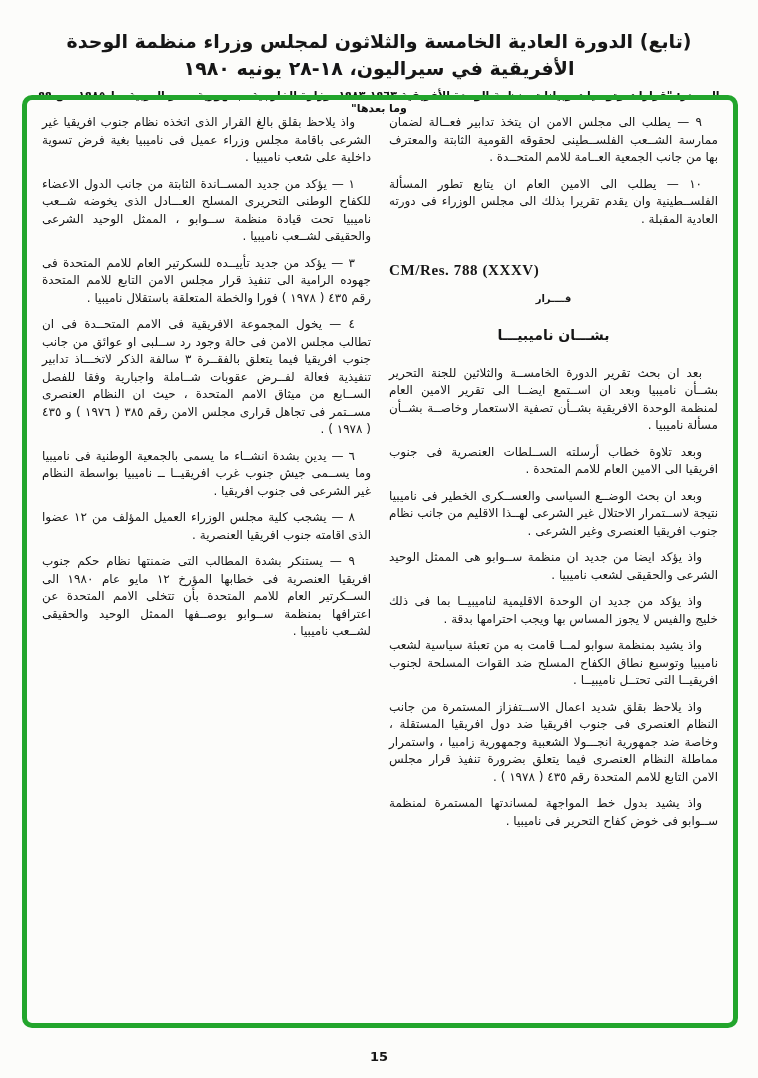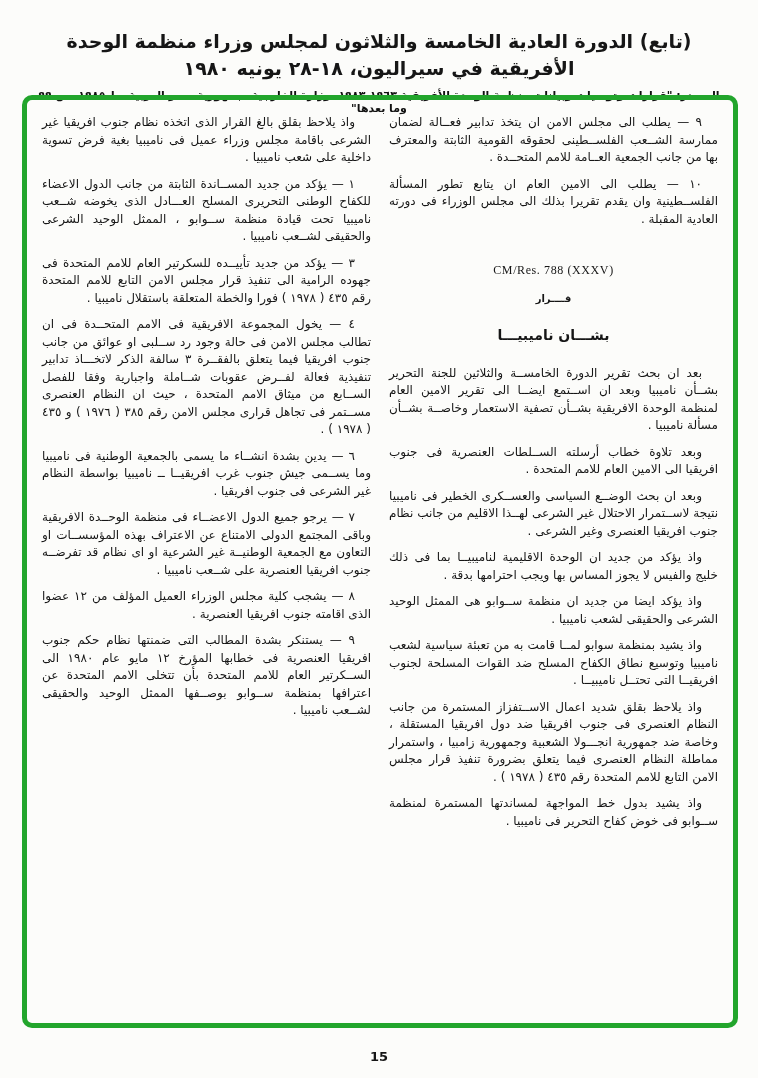--- a/index.html
+++ b/index.html
@@ -29,23 +29,23 @@
   }
   .column{
     flex:1 1 0;min-width:0;
     text-align:justify;
     font-size:12px;line-height:17.5px;
   }
   .column p{margin:0 0 9px 0;}
   .column p.para{text-indent:16px;}
   .column p b{font-weight:normal;}
   .column p.code{
-    direction:ltr;text-align:center;text-indent:0;
+    direction:ltr;text-align:left;text-indent:0;
     font-family:"Liberation Serif","DejaVu Serif",serif;
-    font-weight:normal;font-size:12px;letter-spacing:0.6px;
+    font-weight:bold;font-size:15px;letter-spacing:0.6px;
     margin:34px 0 4px 0;
   }
   .column p.heading{
     text-align:center;text-indent:0;font-weight:bold;font-size:10px;
     letter-spacing:1px;margin:10px 0 20px 0;
   }
   .column p.subheading{
     text-align:center;text-indent:0;font-weight:bold;font-size:14px;
     letter-spacing:0.5px;margin:0 0 20px 0;
   }
@@ -65,33 +65,32 @@
 <div class="content-frame">
   <div class="column">
       <p class="para"><b>٩ — </b>يطلب الى مجلس الامن ان يتخذ تدابير فعــالة لضمان ممارسة الشــعب الفلســطينى لحقوقه القومية الثابتة والمعترف بها من جانب الجمعية العــامة للامم المتحــدة .</p>
       <p class="para"><b>١٠ — </b>يطلب الى الامين العام ان يتابع تطور المسألة الفلســطينية وان يقدم تقريرا بذلك الى مجلس الوزراء فى دورته العادية المقبلة .</p>
       <p class="code">CM/Res. 788 (XXXV)</p>
       <p class="heading">قــــرار</p>
       <p class="subheading">بشـــان ناميبيـــا</p>
       <p class="para"><b>بعد ان بحث </b>تقرير الدورة الخامســة والثلاثين للجنة التحرير بشــأن ناميبيا وبعد ان اســتمع ايضــا الى تقرير الامين العام لمنظمة الوحدة الافريقية بشــأن تصفية الاستعمار وخاصــة بشــأن مسألة ناميبيا .</p>
       <p class="para"><b>وبعد تلاوة </b>خطاب أرسلته الســلطات العنصرية فى جنوب افريقيا الى الامين العام للامم المتحدة .</p>
       <p class="para"><b>وبعد ان بحث </b>الوضــع السياسى والعســكرى الخطير فى ناميبيا نتيجة لاســتمرار الاحتلال غير الشرعى لهــذا الاقليم من جانب نظام جنوب افريقيا العنصرى وغير الشرعى .</p>
+      <p class="para"><b>واذ يؤكد </b>ايضا من جديد ان منظمة ســوابو هى الممثل الوحيد الشرعى والحقيقى لشعب ناميبيا .</p>
       <p class="para"><b>واذ يؤكد </b>من جديد ان الوحدة الاقليمية لناميبيــا بما فى ذلك خليج والفيس لا يجوز المساس بها ويجب احترامها بدقة .</p>
-      <p class="para"><b>واذ يؤكد </b>ايضا من جديد ان منظمة ســوابو هى الممثل الوحيد الشرعى والحقيقى لشعب ناميبيا .</p>
       <p class="para"><b>واذ يشيد </b>بمنظمة سوابو لمــا قامت به من تعبئة سياسية لشعب ناميبيا وتوسيع نطاق الكفاح المسلح ضد القوات المسلحة لجنوب افريقيــا التى تحتــل ناميبيــا .</p>
       <p class="para"><b>واذ يلاحظ بقلق شديد </b>اعمال الاســتفزاز المستمرة من جانب النظام العنصرى فى جنوب افريقيا ضد دول افريقيا المستقلة ، وخاصة ضد جمهورية انجـــولا الشعبية وجمهورية زامبيا ، واستمرار مماطلة النظام العنصرى فيما يتعلق بضرورة تنفيذ قرار مجلس الامن التابع للامم المتحدة رقم ٤٣٥ ( ١٩٧٨ ) .</p>
       <p class="para"><b>واذ يشيد </b>بدول خط المواجهة لمساندتها المستمرة لمنظمة ســوابو فى خوض كفاح التحرير فى ناميبيا .</p>
     </div>
   <div class="column">
       <p class="para"><b>واذ يلاحظ بقلق بالغ </b>القرار الذى اتخذه نظام جنوب افريقيا غير الشرعى باقامة مجلس وزراء عميل فى ناميبيا بغية فرض تسوية داخلية على شعب ناميبيا .</p>
       <p class="para"><b>١ — يؤكد من جديد </b>المســاندة الثابتة من جانب الدول الاعضاء للكفاح الوطنى التحريرى المسلح العـــادل الذى يخوضه شــعب ناميبيا تحت قيادة منظمة ســوابو ، الممثل الوحيد الشرعى والحقيقى لشــعب ناميبيا .</p>
       <p class="para"><b>٣ — يؤكد من جديد </b>تأييــده للسكرتير العام للامم المتحدة فى جهوده الرامية الى تنفيذ قرار مجلس الامن التابع للامم المتحدة رقم ٤٣٥ ( ١٩٧٨ ) فورا والخطة المتعلقة باستقلال ناميبيا .</p>
       <p class="para"><b>٤ — يخول </b>المجموعة الافريقية فى الامم المتحــدة فى ان تطالب مجلس الامن فى حالة وجود رد ســلبى او عوائق من جانب جنوب افريقيا فيما يتعلق بالفقــرة ٣ سالفة الذكر لاتخـــاذ تدابير تنفيذية فعالة لفــرض عقوبات شــاملة واجبارية وفقا للفصل الســابع من ميثاق الامم المتحدة ، حيث ان النظام العنصرى مســتمر فى تجاهل قرارى مجلس الامن رقم ٣٨٥ ( ١٩٧٦ ) و ٤٣٥ ( ١٩٧٨ ) .</p>
       <p class="para"><b>٦ — يدين </b>بشدة انشــاء ما يسمى بالجمعية الوطنية فى ناميبيا وما يســمى جيش جنوب غرب افريقيــا ــ ناميبيا بواسطة النظام غير الشرعى فى جنوب افريقيا .</p>
-      <p class="para"><b>٧ — يرجو </b>جميع الدول الاعضــاء فى منظمة الوحــدة الافريقية وباقى المجتمع الدولى الامتناع عن الاعتراف بهذه المؤسســات او التعاون مع الجمعية الوطنيــة غير الشرعية او اى نظام قد تفرضــه جنوب افريقيا العنصرية على شــعب ناميبيا .</p>
       <p class="para"><b>٨ — يشجب </b>كلية مجلس الوزراء العميل المؤلف من ١٢ عضوا الذى اقامته جنوب افريقيا العنصرية .</p>
       <p class="para"><b>٩ — يستنكر بشدة </b>المطالب التى ضمنتها نظام حكم جنوب افريقيا العنصرية فى خطابها المؤرخ ١٢ مايو عام ١٩٨٠ الى الســكرتير العام للامم المتحدة بأن تتخلى الامم المتحدة عن اعترافها بمنظمة ســوابو بوصــفها الممثل الوحيد والحقيقى لشــعب ناميبيا .</p>
     </div>
 </div>
 
 <div class="page-footer">
   <span>15</span>
 </div>
 
 </body></html>

